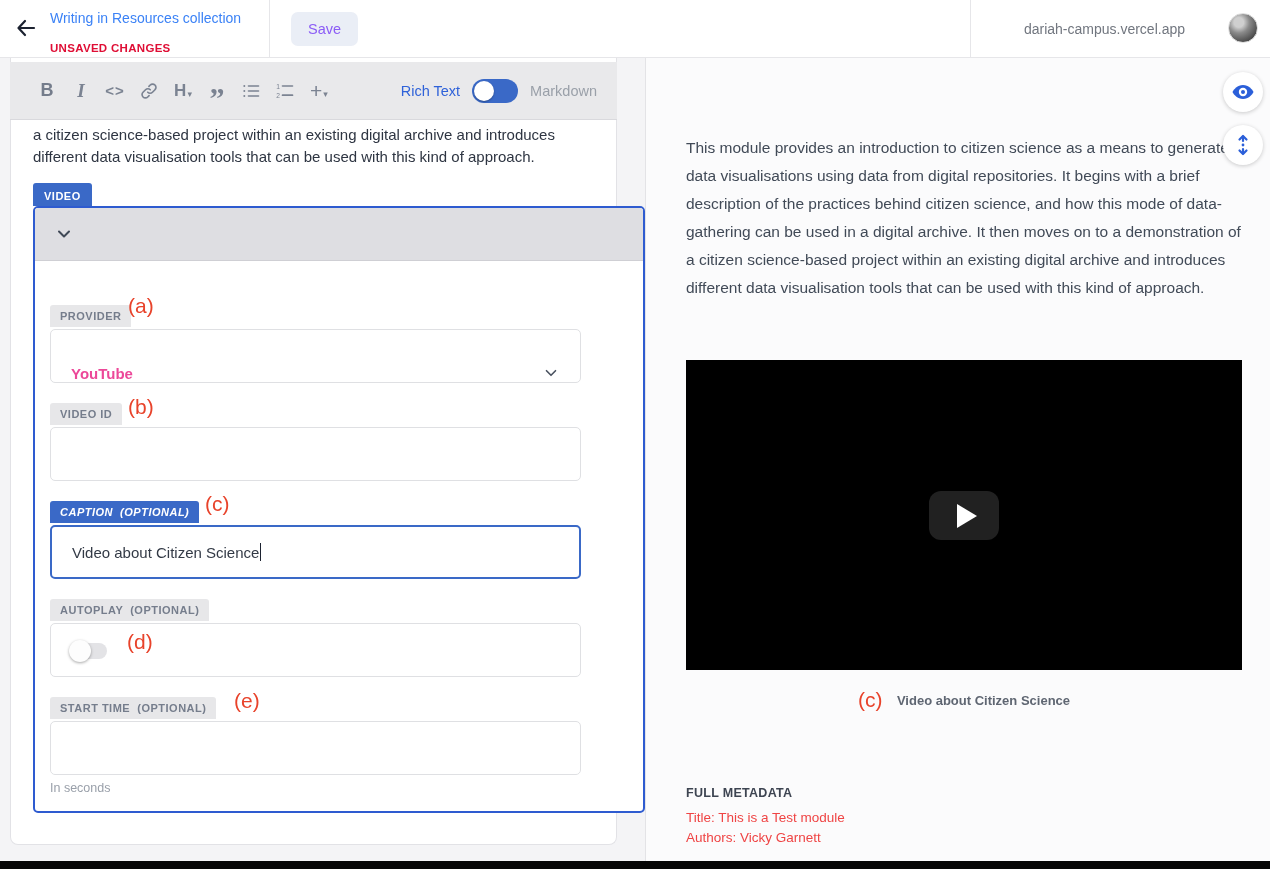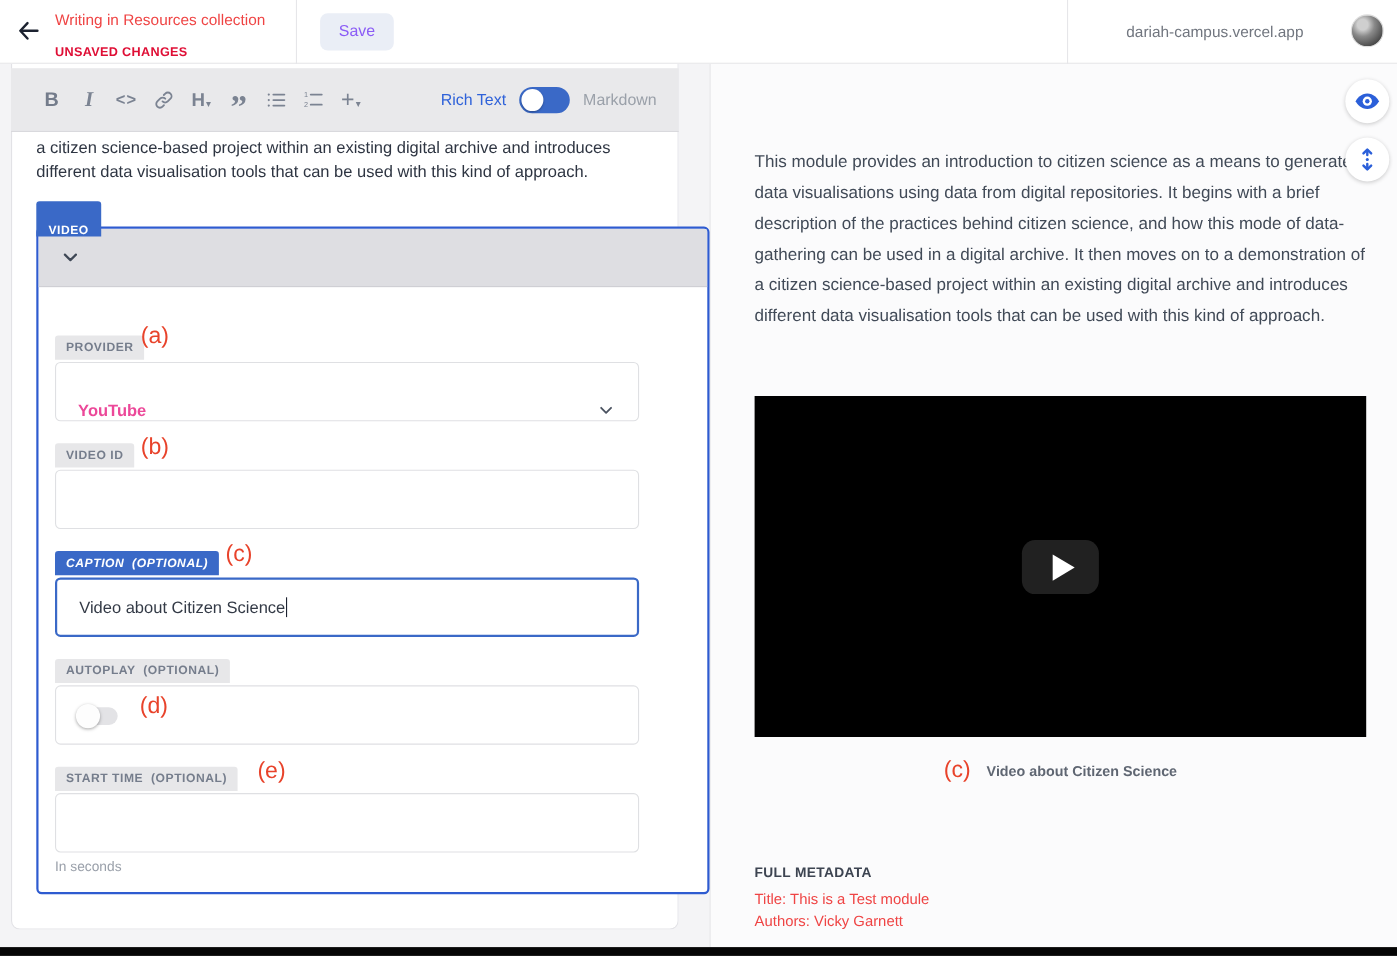--- a/index.html
+++ b/index.html
@@ -11,21 +11,21 @@
     overflow: hidden;
     color: #2e3542;
   }
   .abs { position: absolute; }
 
   
   .topbar { left:0; top:0; width:1270px; height:58px; background:#fff; border-bottom:1px solid #e6e6e9; z-index:30; }
   .back-btn { left:14px; top:16px; width:28px; height:28px; color:#1c2230; cursor:pointer; }
   .back-btn svg { width:24px; height:24px; }
   .title-block { left:50px; top:10px; }
-  .entry-title { font-size:14px; color:#ef4444; font-weight:400; }
+  .entry-title { font-size:14px; color:#3b82f6; font-weight:400; }
   .unsaved { margin-top:16px; font-size:11.5px; font-weight:700; color:#df0e35; letter-spacing:.3px; }
   .topbar-divider1 { left:269px; top:0; width:1px; height:58px; background:#e6e6e9; }
   .topbar-divider2 { left:970px; top:0; width:1px; height:58px; background:#e6e6e9; }
   .save-btn { left:291px; top:12px; height:34px; padding:0 17px; background:#eaeef6; color:#8b5cf6;
               font-size:14.5px; border:none; border-radius:7px; cursor:pointer; font-family:inherit; }
   .site-name { right:85px; top:21px; font-size:14px; color:#71767f; }
   .avatar { left:1228px; top:13px; width:30px; height:30px; border-radius:50%;
             background: radial-gradient(circle at 35% 30%, #cfcfcf 0 18%, #8a8a8a 40%, #4c4c4c 75%, #2c2c2c);
             border:1px solid #ddd; cursor:pointer; }
 
@@ -52,21 +52,21 @@
   .mode-switch { margin-left:auto; display:flex; align-items:center; gap:12px; }
   .mode-rich { color:#2f62d9; font-size:14.5px; font-weight:500; cursor:pointer; }
   .mode-md { color:#9aa0a9; font-size:14.5px; cursor:pointer; }
   .mode-toggle { width:46px; height:24px; border-radius:12px; background:#3a69c7; position:relative; cursor:pointer; }
   .mode-toggle .knob { position:absolute; left:2px; top:2px; width:20px; height:20px; border-radius:50%;
                        background:#fff; box-shadow:0 1px 2px rgba(0,0,0,.3); }
 
   .editor-paragraph { left:33px; top:124px; width:560px; font-size:15px; line-height:22px; color:#2e3542; }
 
   
-  .widget-tag { left:33px; top:183px; height:23px; padding:16px 11px; background:#3a69c7; color:#fff;
+  .widget-tag { left:33px; top:183px; height:23px; padding:2px 11px; background:#3a69c7; color:#fff;
                 font-size:11px; font-weight:700; letter-spacing:.5px; line-height:23px;
                 border-radius:3px 3px 0 0; z-index:5; }
   .widget-box { left:33px; top:206px; width:612px; height:607px; border:2px solid #2e5bd0;
                 border-radius:5px; background:#fff; overflow:hidden; }
   .widget-head { left:0; top:0; width:100%; height:53px; background:#dedee2; border-bottom:1px solid #cfcfd4;
                  display:flex; align-items:center; padding-left:19px; cursor:pointer; }
   .widget-head svg { width:20px; height:20px; stroke:#3f4856; stroke-width:2.4; fill:none; }
 
   .field-label { position:absolute; height:22px; padding:0 10px; background:#e7e7e9; color:#757d8c;
                  font-size:11px; font-weight:700; letter-spacing:.5px; line-height:22px;

